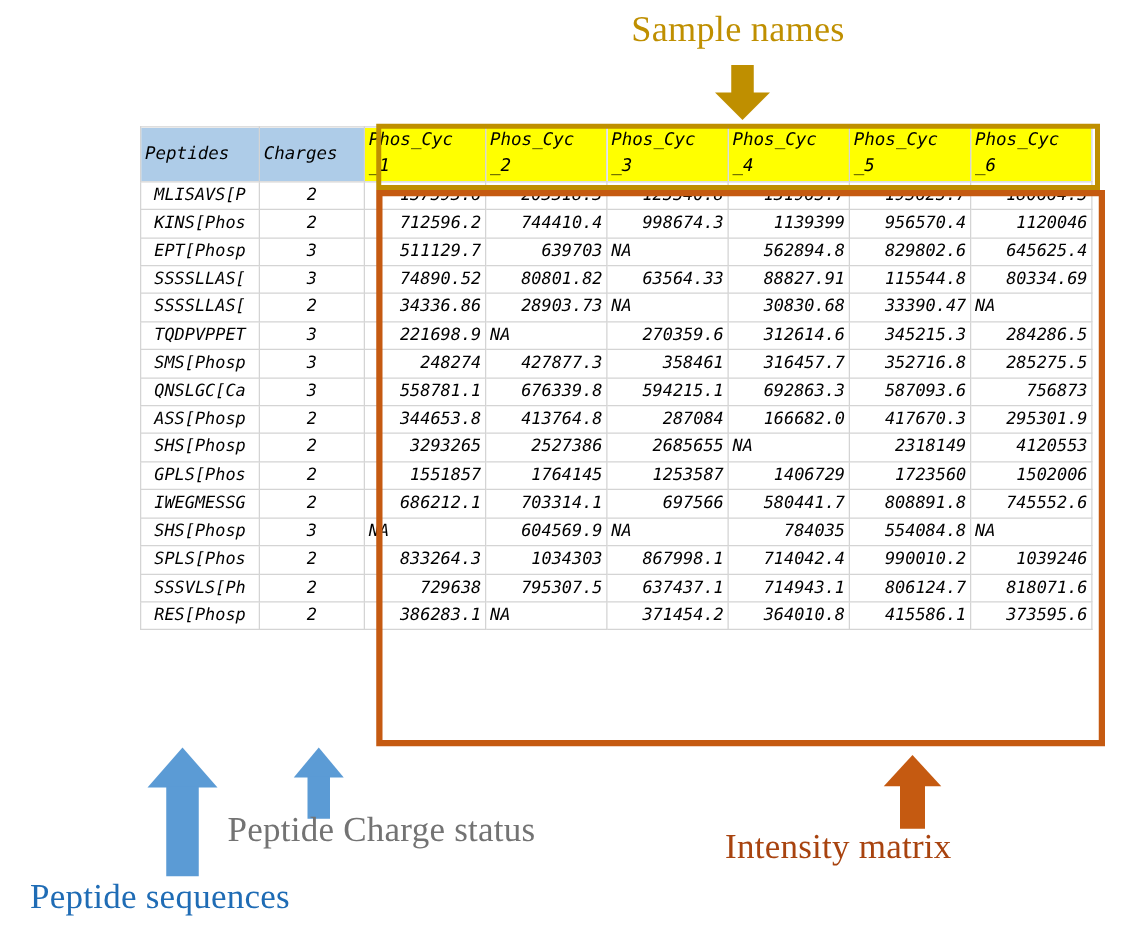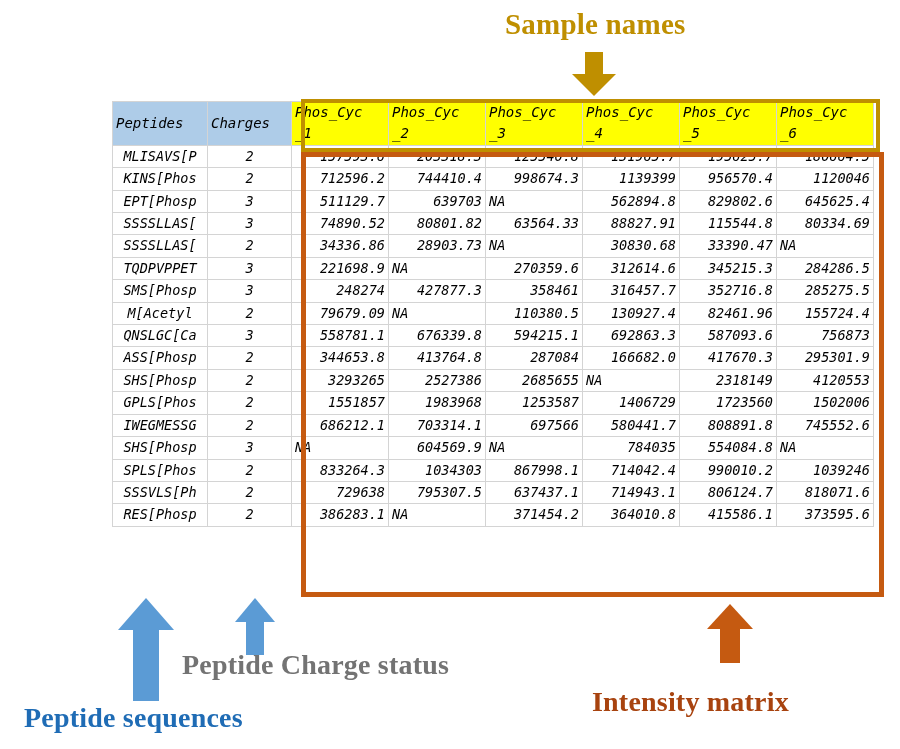--- a/index.html
+++ b/index.html
@@ -10,44 +10,43 @@
     font-family:"Liberation Sans", sans-serif;
     position:relative;
     overflow:hidden;
   }
   #stage{position:absolute;left:0;top:0;width:900px;height:749px;}
 
   
   .anno{
     position:absolute;
     font-family:"Liberation Serif", serif;
-    font-weight:bold;
+    font-weight:normal;
     white-space:nowrap;
     letter-spacing:.2px;
   }
   #anno-sample-names{
     left:505px;top:8px;
     font-size:29px;
     color:#bf8f00;
   }
   #anno-charge-status{
     left:182px;top:649px;
     font-size:28px;
     color:#737373;
   }
   #anno-peptide-sequences{
     left:24px;top:702px;
     font-size:28px;
     color:#1f6cb5;
   }
   #anno-intensity-matrix{
-    left:592px;top:662px;
+    left:580px;top:662px;
     font-size:28px;
     color:#a8430f;
-    margin-top:24px;
   }
 
   
   .arrow{position:absolute;}
   .arrow .shaft{position:absolute;}
   .arrow .head{position:absolute;width:0;height:0;}
 
   
   #arrow-sample-names{left:572px;top:52px;width:44px;height:44px;}
   #arrow-sample-names .shaft{left:13px;top:0;width:18px;height:23px;background:#bf8f00;}
@@ -249,30 +248,20 @@
           <td class="pep">SMS[Phosp</td>
           <td class="chg">3</td>
           <td class="val">248274</td>
           <td class="val">427877.3</td>
           <td class="val">358461</td>
           <td class="val">316457.7</td>
           <td class="val">352716.8</td>
           <td class="val">285275.5</td>
         </tr>
         <tr>
-          <td class="pep">M[Acetyl</td>
-          <td class="chg">2</td>
-          <td class="val">79679.09</td>
-          <td class="val na">NA</td>
-          <td class="val">110380.5</td>
-          <td class="val">130927.4</td>
-          <td class="val">82461.96</td>
-          <td class="val">155724.4</td>
-        </tr>
-        <tr>
           <td class="pep">QNSLGC[Ca</td>
           <td class="chg">3</td>
           <td class="val">558781.1</td>
           <td class="val">676339.8</td>
           <td class="val">594215.1</td>
           <td class="val">692863.3</td>
           <td class="val">587093.6</td>
           <td class="val">756873</td>
         </tr>
         <tr>
@@ -292,21 +281,21 @@
           <td class="val">2527386</td>
           <td class="val">2685655</td>
           <td class="val na">NA</td>
           <td class="val">2318149</td>
           <td class="val">4120553</td>
         </tr>
         <tr>
           <td class="pep">GPLS[Phos</td>
           <td class="chg">2</td>
           <td class="val">1551857</td>
-          <td class="val">1983968</td>
+          <td class="val">1764145</td>
           <td class="val">1253587</td>
           <td class="val">1406729</td>
           <td class="val">1723560</td>
           <td class="val">1502006</td>
         </tr>
         <tr>
           <td class="pep">IWEGMESSG</td>
           <td class="chg">2</td>
           <td class="val">686212.1</td>
           <td class="val">703314.1</td>

